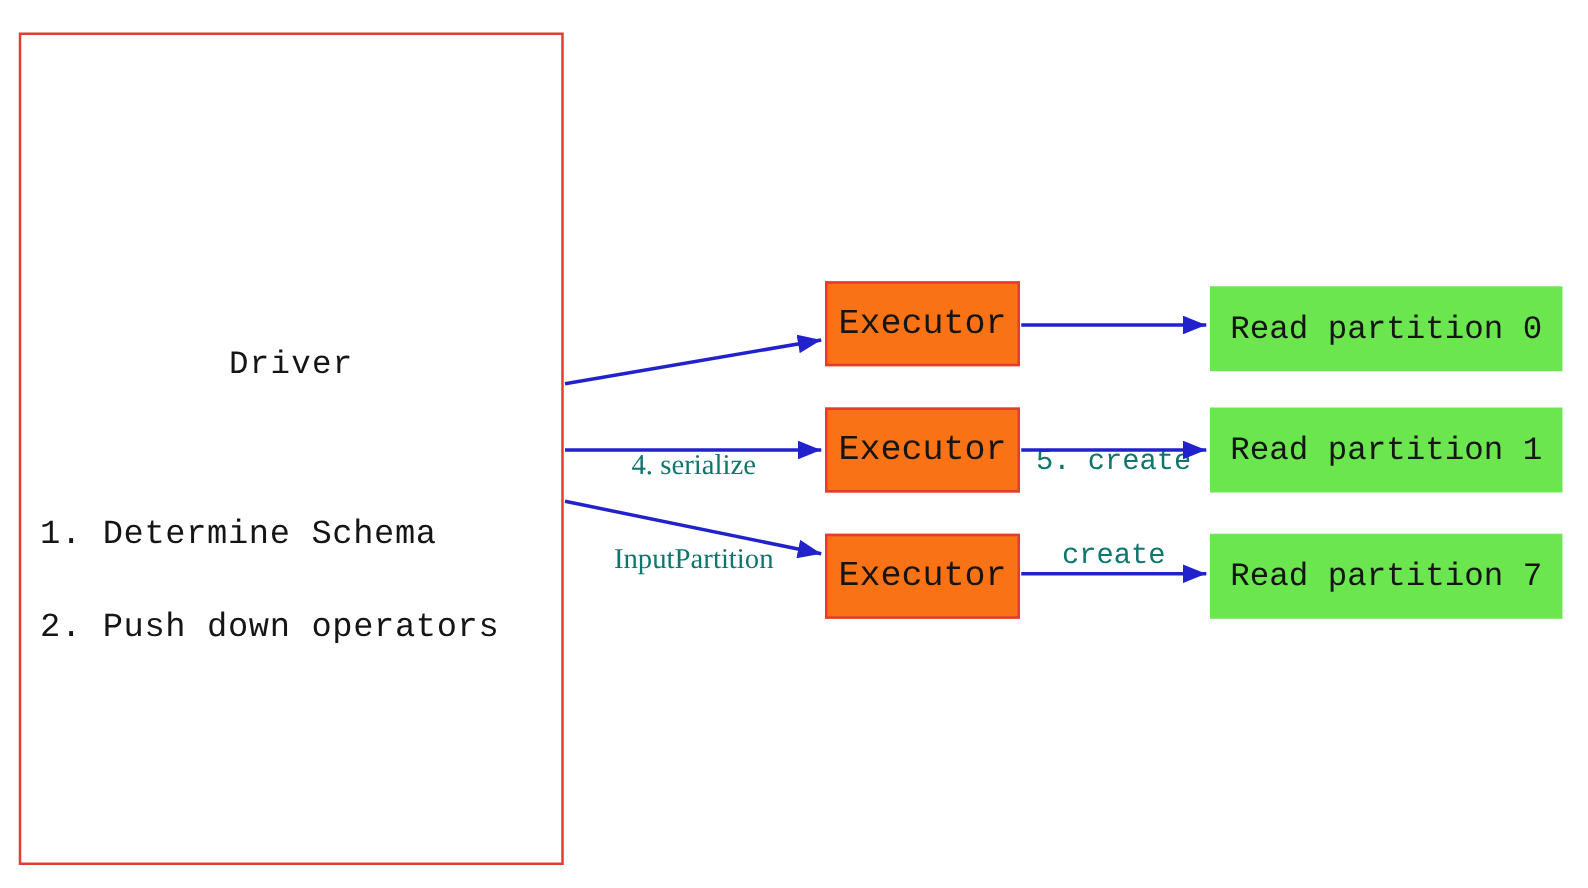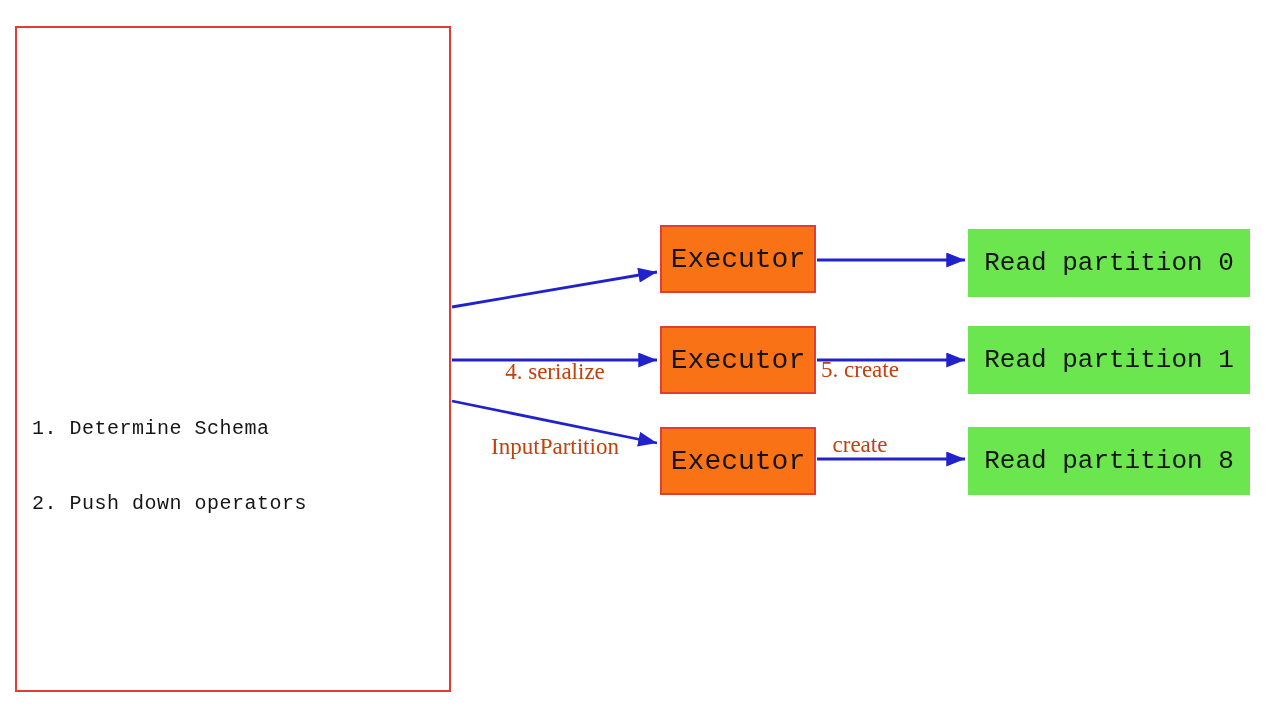--- a/index.html
+++ b/index.html
@@ -38,21 +38,21 @@
     text-align: center;
     font-size: 26px;
     line-height: 28px;
     letter-spacing: 1px;
     white-space: pre;
   }
   .driver-steps {
     position: absolute;
     left: 15px;
     top: 338px;
-    font-size: 20px;
+    font-size: 27px;
     line-height: 25px;
     white-space: pre;
     letter-spacing: 0.5px;
   }
   
   .executor {
     position: absolute;
     left: 660px;
     width: 156px;
     height: 68px;
@@ -84,25 +84,25 @@
   .partition.row-0 { top: 213px; margin-top: 16px; }
   .partition.row-1 { top: 326px; }
   .partition.row-2 { top: 427px; }
   
   .edge-label {
     position: absolute;
     text-align: center;
     font-family: "Liberation Serif", "DejaVu Serif", serif;
     font-size: 23px;
     line-height: 25px;
-    color: #c2410c;
+    color: #0f766e;
     white-space: pre;
   }
   .edge-label.serialize { left: 455px; top: 309px; width: 200px; }
-  .edge-label.create-reader { left: 780px; top: 307px; width: 160px; }
+  .edge-label.create-reader { left: 811px; top: 307px; width: 160px; font-family: Liberation Mono, monospace; }
   
   .arrows {
     position: absolute;
     left: 0;
     top: 0;
     width: 1270px;
     height: 710px;
     pointer-events: none;
   }
   .arrows line {
@@ -112,33 +112,34 @@
   .arrows .arrow-head {
     fill: var(--arrow, #2222cc);
   }
 </style>
 </head>
 <body>
 
 <div class="canvas">
 
   <div class="driver">
+    <div class="driver-title mono">Driver</div>
     <div class="driver-steps mono">
       <div>1. Determine Schema</div>
       <div>2. Push down operators</div>
     </div>
   </div>
 
   <div class="executor mono row-0">Executor</div>
   <div class="executor mono row-1">Executor</div>
   <div class="executor mono row-2">Executor</div>
 
   <div class="partition mono row-0">Read partition 0</div>
   <div class="partition mono row-1">Read partition 1</div>
-  <div class="partition mono row-2">Read partition 8</div>
+  <div class="partition mono row-2">Read partition 7</div>
 
   <div class="edge-label serialize">
     <div>4. serialize</div>
     <div>InputPartition</div>
   </div>
   <div class="edge-label create-reader">
     <div>5. create</div>
     <div>create</div>
   </div>
 

